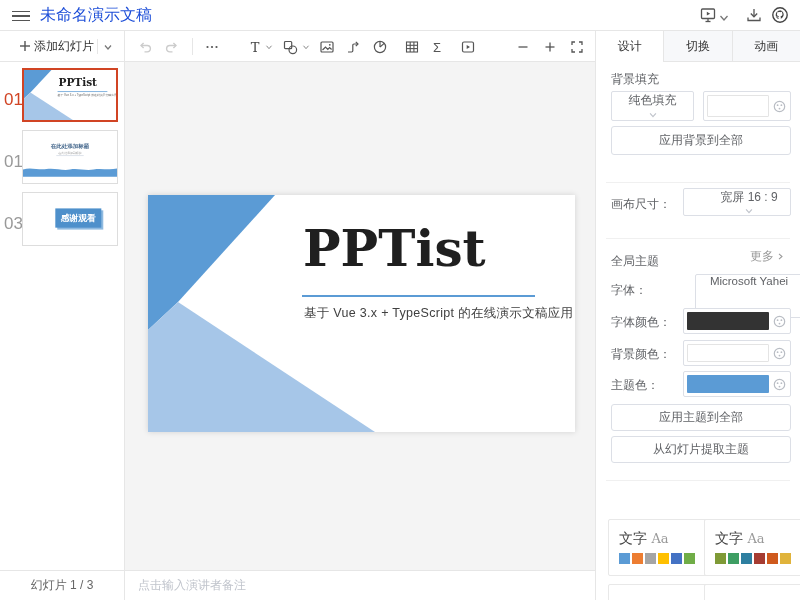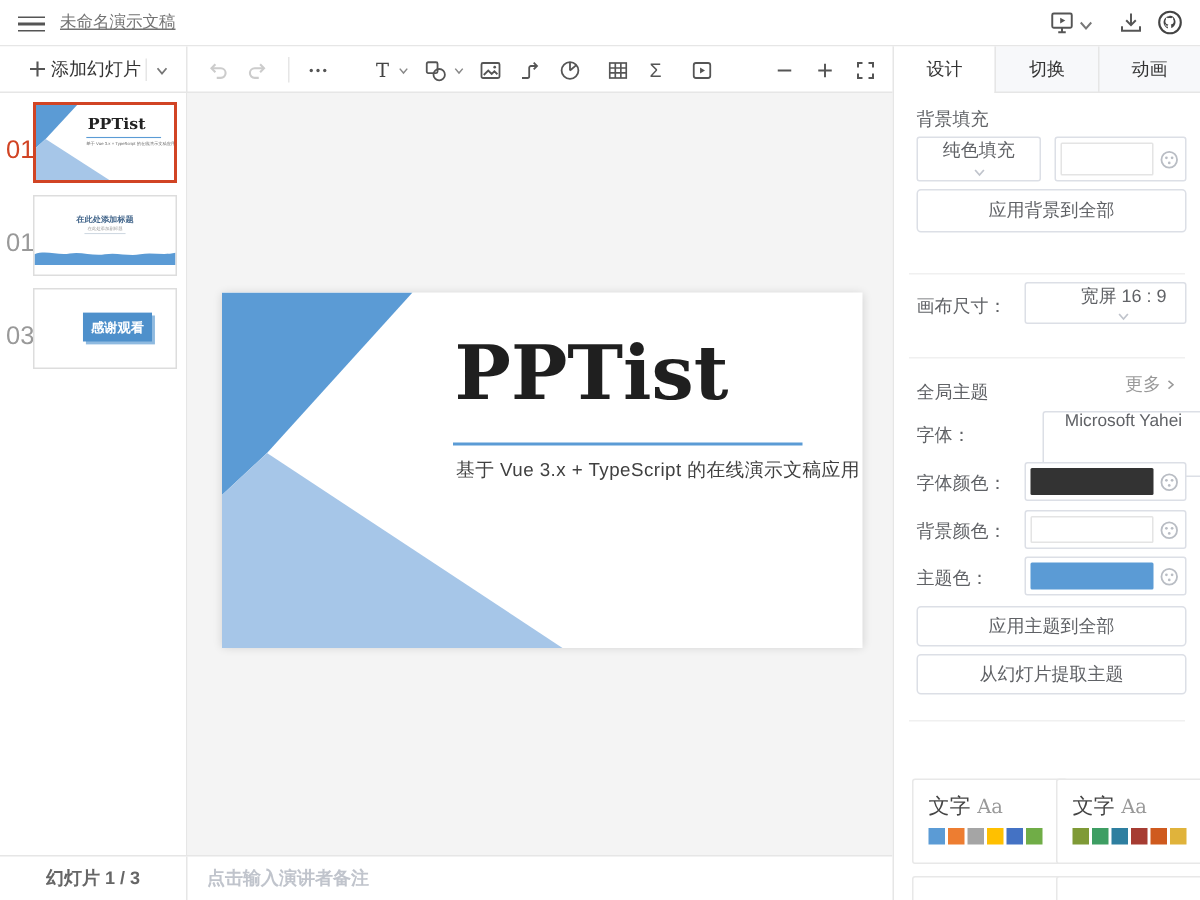--- a/index.html
+++ b/index.html
@@ -4,21 +4,21 @@
 <style>
   * { margin:0; padding:0; box-sizing:border-box; }
   html,body { width:800px; height:600px; }
   body { font-family:"Liberation Sans",sans-serif; color:#333; background:#fff; }
   #app { position:relative; width:800px; height:600px; overflow:hidden; background:#fff; }
 
   
   .header { position:absolute; left:0; top:0; width:800px; height:31px; background:#fff; border-bottom:1px solid #e6e6e6; }
   .hamburger { position:absolute; left:12px; top:7px; width:18px; height:18px; display:flex; flex-direction:column; justify-content:center; gap:3px; cursor:pointer; }
   .hamburger i { display:block; height:1.6px; background:#555; }
-  .doc-title { position:absolute; left:40px; top:0; height:30px; line-height:30px; font-size:11px; color:#737373;text-decoration:underline; }
+  .doc-title { position:absolute; left:40px; top:0; height:30px; line-height:30px; font-size:16px; color:#1d4ed8; }
   .hicon { position:absolute; top:6px; width:18px; height:18px; }
   .hicon svg { width:100%; height:100%; }
 
   
   .toolbar { position:absolute; left:0; top:31px; width:595px; height:31px; background:#fff; border-bottom:1px solid #e6e6e6; }
   .addslide { position:absolute; left:0; top:0; width:125px; height:31px; border-right:1px solid #e6e6e6; }
   .addslide .plus { position:absolute; left:18px; top:8px; width:14px; height:14px; }
   .addslide .lbl { position:absolute; left:34px; top:0; height:30px; line-height:30px; font-size:12px; color:#333; }
   .addslide .mini-div { position:absolute; left:97px; top:8px; height:15px; border-left:1px solid #e6e6e6; }
   .addslide .chev { position:absolute; left:102px; top:10px; width:12px; height:12px; }
@@ -43,21 +43,21 @@
 
   
   .canvas { position:absolute; left:125px; top:62px; width:470px; height:508px; background:#f4f4f4; }
   .slide { position:absolute; left:23px; top:133px; width:427px; height:237px; background:#fff; box-shadow:0 0 6px rgba(0,0,0,.14); }
   .slide .deco { position:absolute; inset:0; width:100%; height:100%; }
   .slide-title { position:absolute; left:155px; top:26px; font-family:"DejaVu Serif",serif; font-weight:bold; font-size:50px; line-height:56px; color:#1f1f1f; }
   .slide-line { position:absolute; left:154px; top:100px; width:233px; height:2px; background:#5b9bd5; }
   .slide-sub { position:absolute; left:156px; top:110px; font-size:12.5px; color:#404040; letter-spacing:.3px; }
 
   
-  .statusbar { position:absolute; left:0; top:570px; width:595px; height:30px; background:#fff; border-top:1px solid #e6e6e6; display:flex;font-weight:bold; }
+  .statusbar { position:absolute; left:0; top:570px; width:595px; height:30px; background:#fff; border-top:1px solid #e6e6e6; display:flex; }
   .statusbar .count { width:125px; border-right:1px solid #e6e6e6; display:flex; align-items:center; justify-content:center; font-size:12px; color:#666; }
   .statusbar .notes { flex:1; line-height:29px; padding-left:13px; font-size:12px; color:#c0c4cc; cursor:text; }
 
   
   .panel { position:absolute; left:595px; top:62px; width:205px; height:538px; background:#fff; border-left:1px solid #e6e6e6; overflow:hidden; }
   .p-label { position:absolute; left:15px; font-size:12px; color:#606266; }
   .p-right { position:absolute; right:15px; font-size:12px; color:#999; display:flex; align-items:center; gap:2px; cursor:pointer; }
   .dropdown { position:absolute; border:1px solid #dcdfe6; border-radius:2px; background:#fff; display:flex; align-items:center; justify-content:space-between; padding:0 7px; font-size:12px; color:#606266; cursor:pointer;flex-direction:column; }
   .dropdown svg { width:10px; height:10px; flex:0 0 auto; }
   .colorbtn { position:absolute; border:1px solid #dcdfe6; border-radius:2px; background:#fff; display:flex; align-items:center; gap:4px; padding:3px 4px 3px 3px; cursor:pointer; }

